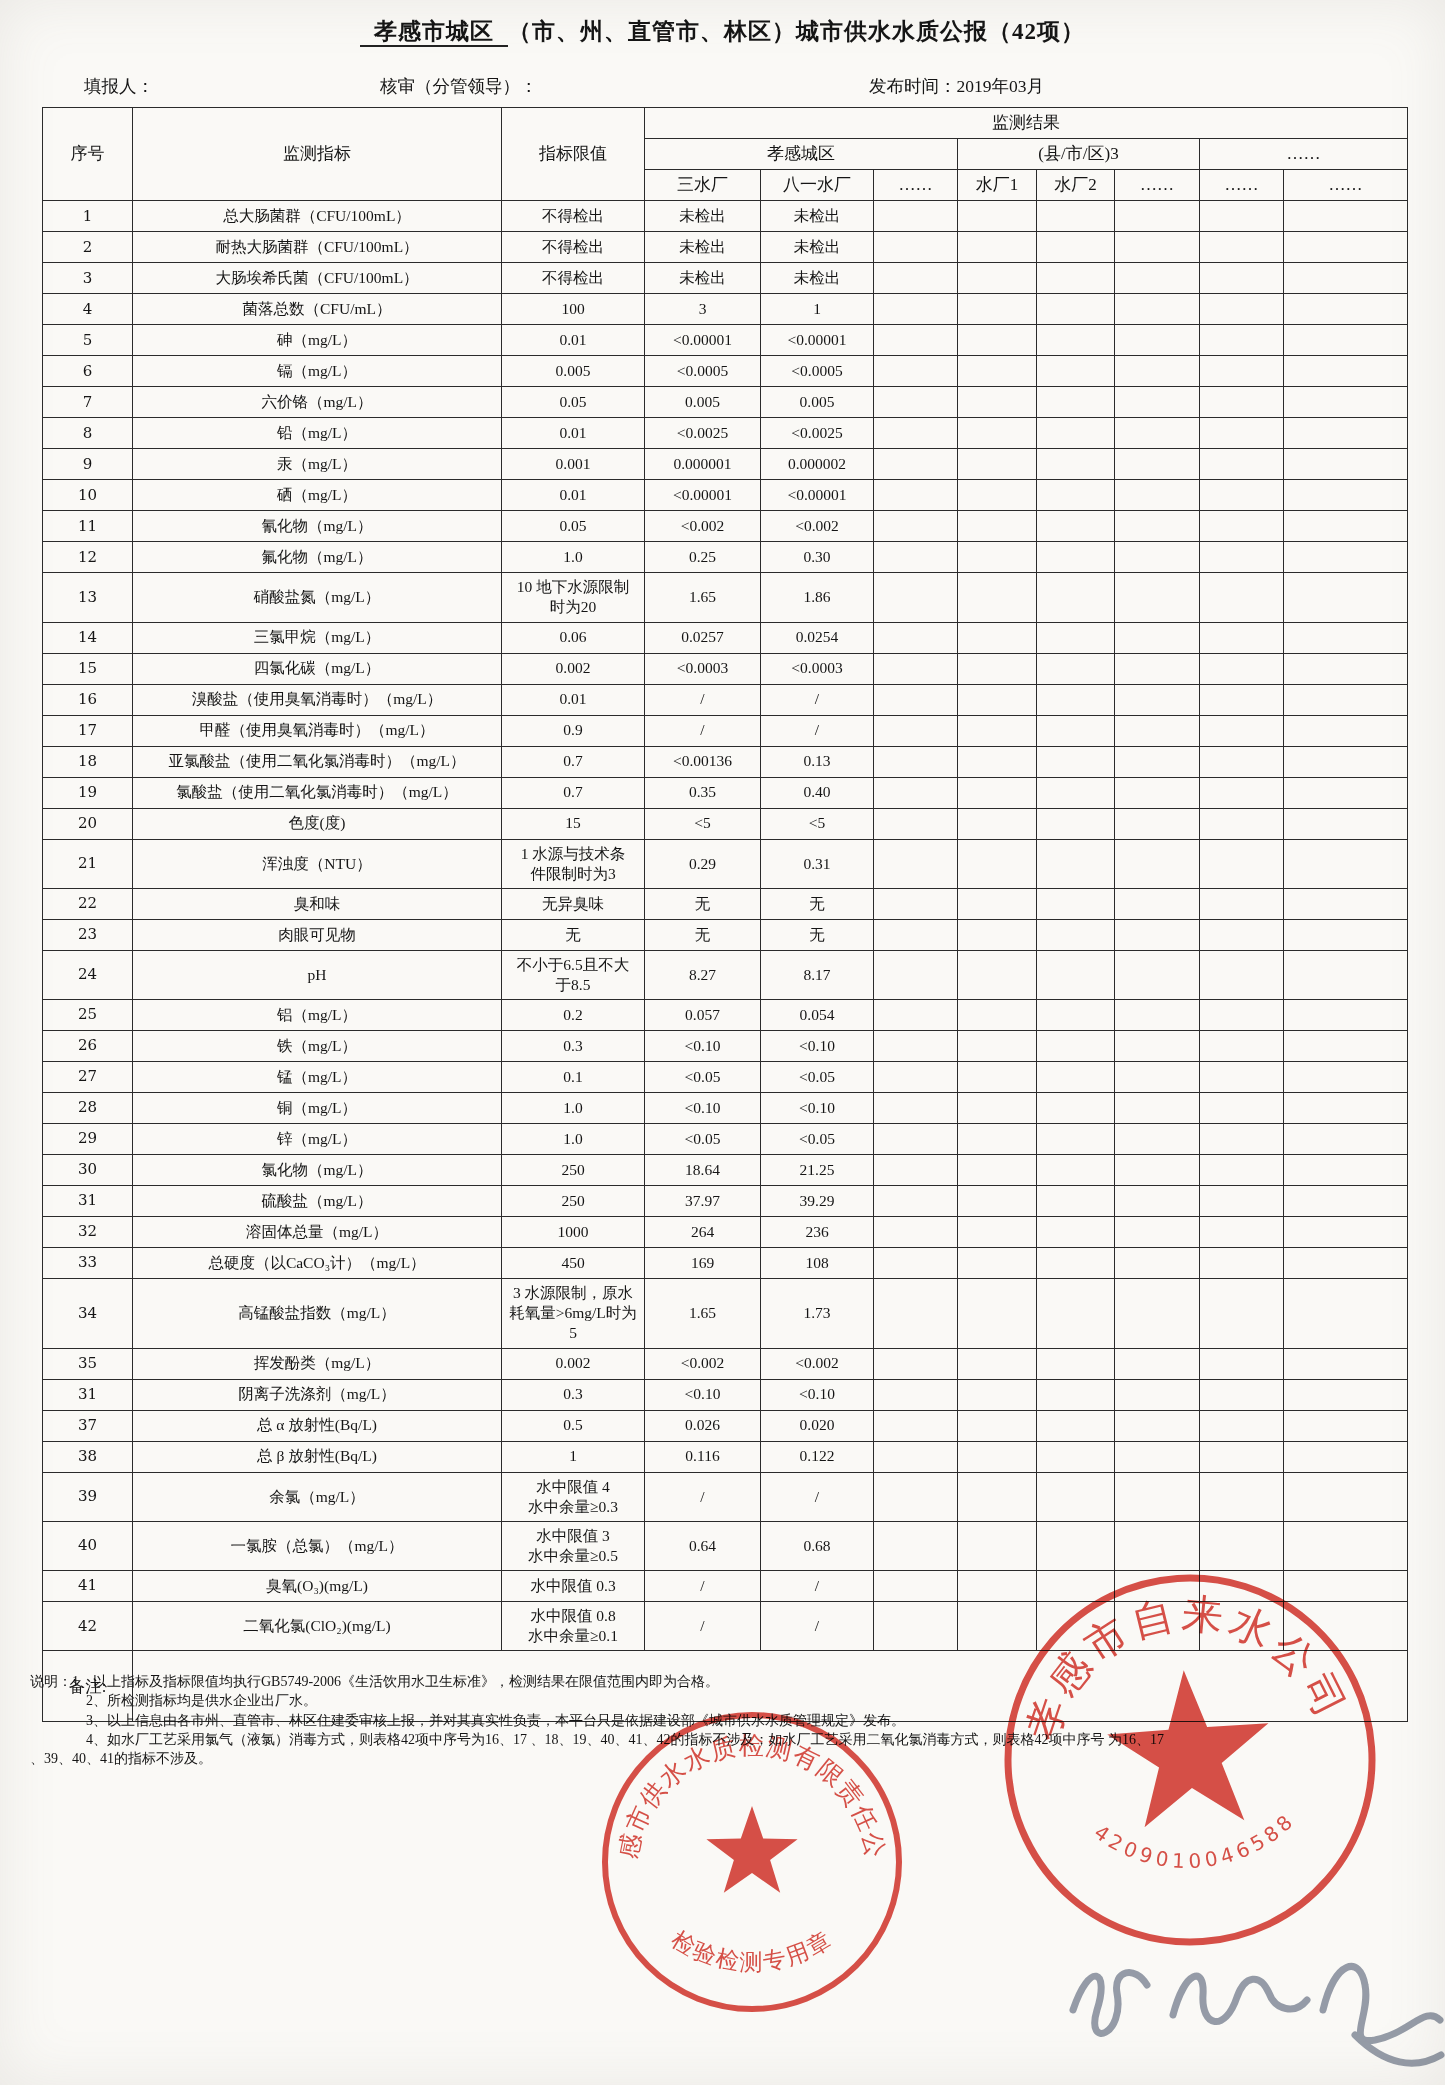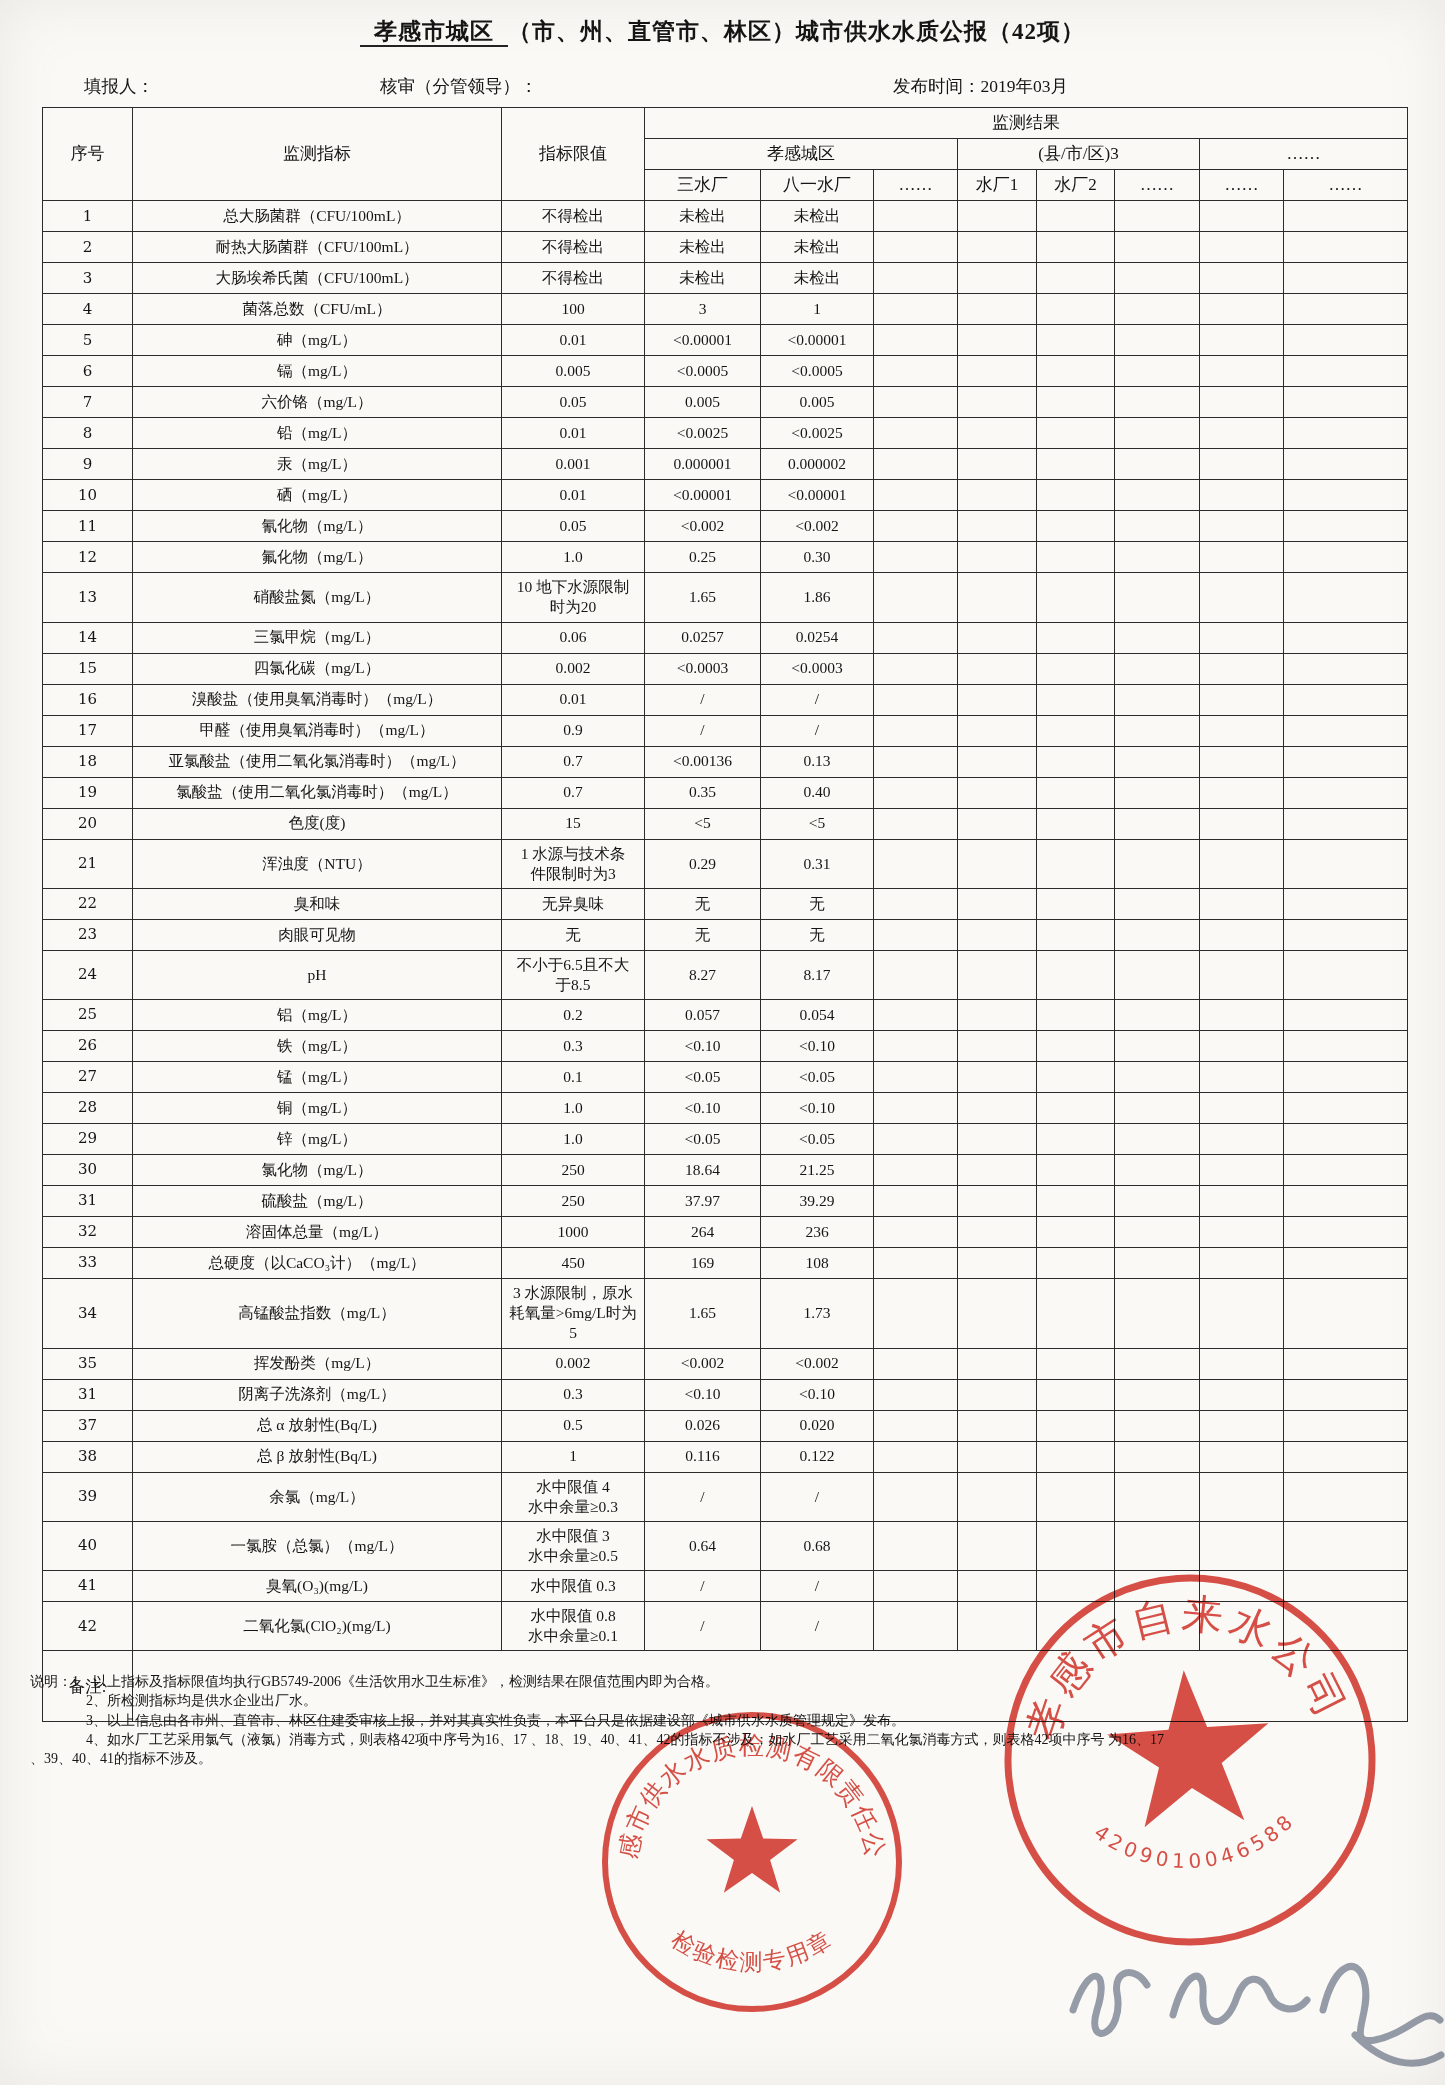--- a/index.html
+++ b/index.html
@@ -15,21 +15,21 @@
   }
   
   .doc-title{
     position:absolute;top:16px;left:0;width:100%;
     text-align:center;font-size:23px;font-weight:bold;letter-spacing:1px;
   }
   .doc-title .u{border-bottom:2.5px solid #222;padding:0 14px 1px 14px;}
   .meta-row{position:absolute;top:74px;left:0;width:100%;font-size:17.5px;}
   .meta-row .m1{position:absolute;left:84px;top:0;text-align:center;}
   .meta-row .m2{position:absolute;left:380px;top:0;}
-  .meta-row .m3{position:absolute;left:893px;top:0;}
+  .meta-row .m3{position:absolute;left:869px;top:0;}
   
   table.report{
     position:absolute;left:42px;top:107px;width:1365px;
     border-collapse:collapse;table-layout:fixed;
     font-size:15.5px;
   }
   table.report th,table.report td{
     border:1.6px solid #2b2b2b;
     padding:4px 3px;
     text-align:center;vertical-align:middle;

